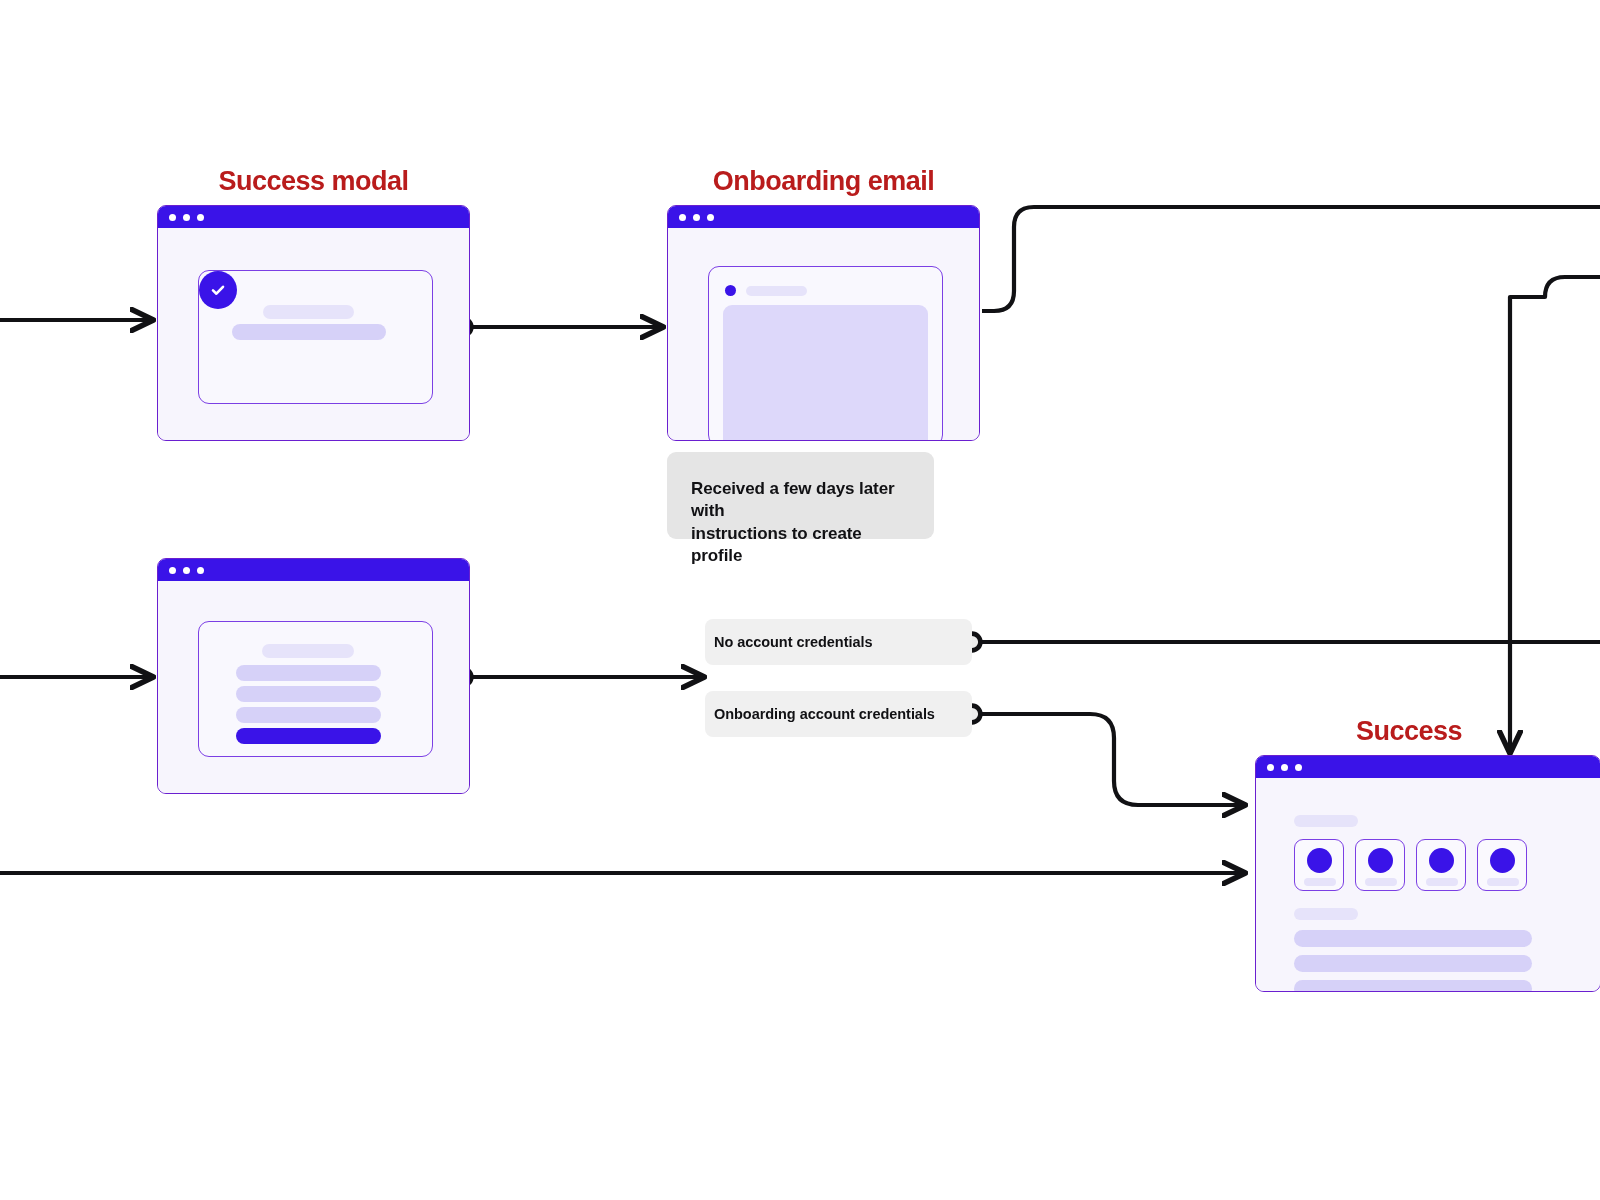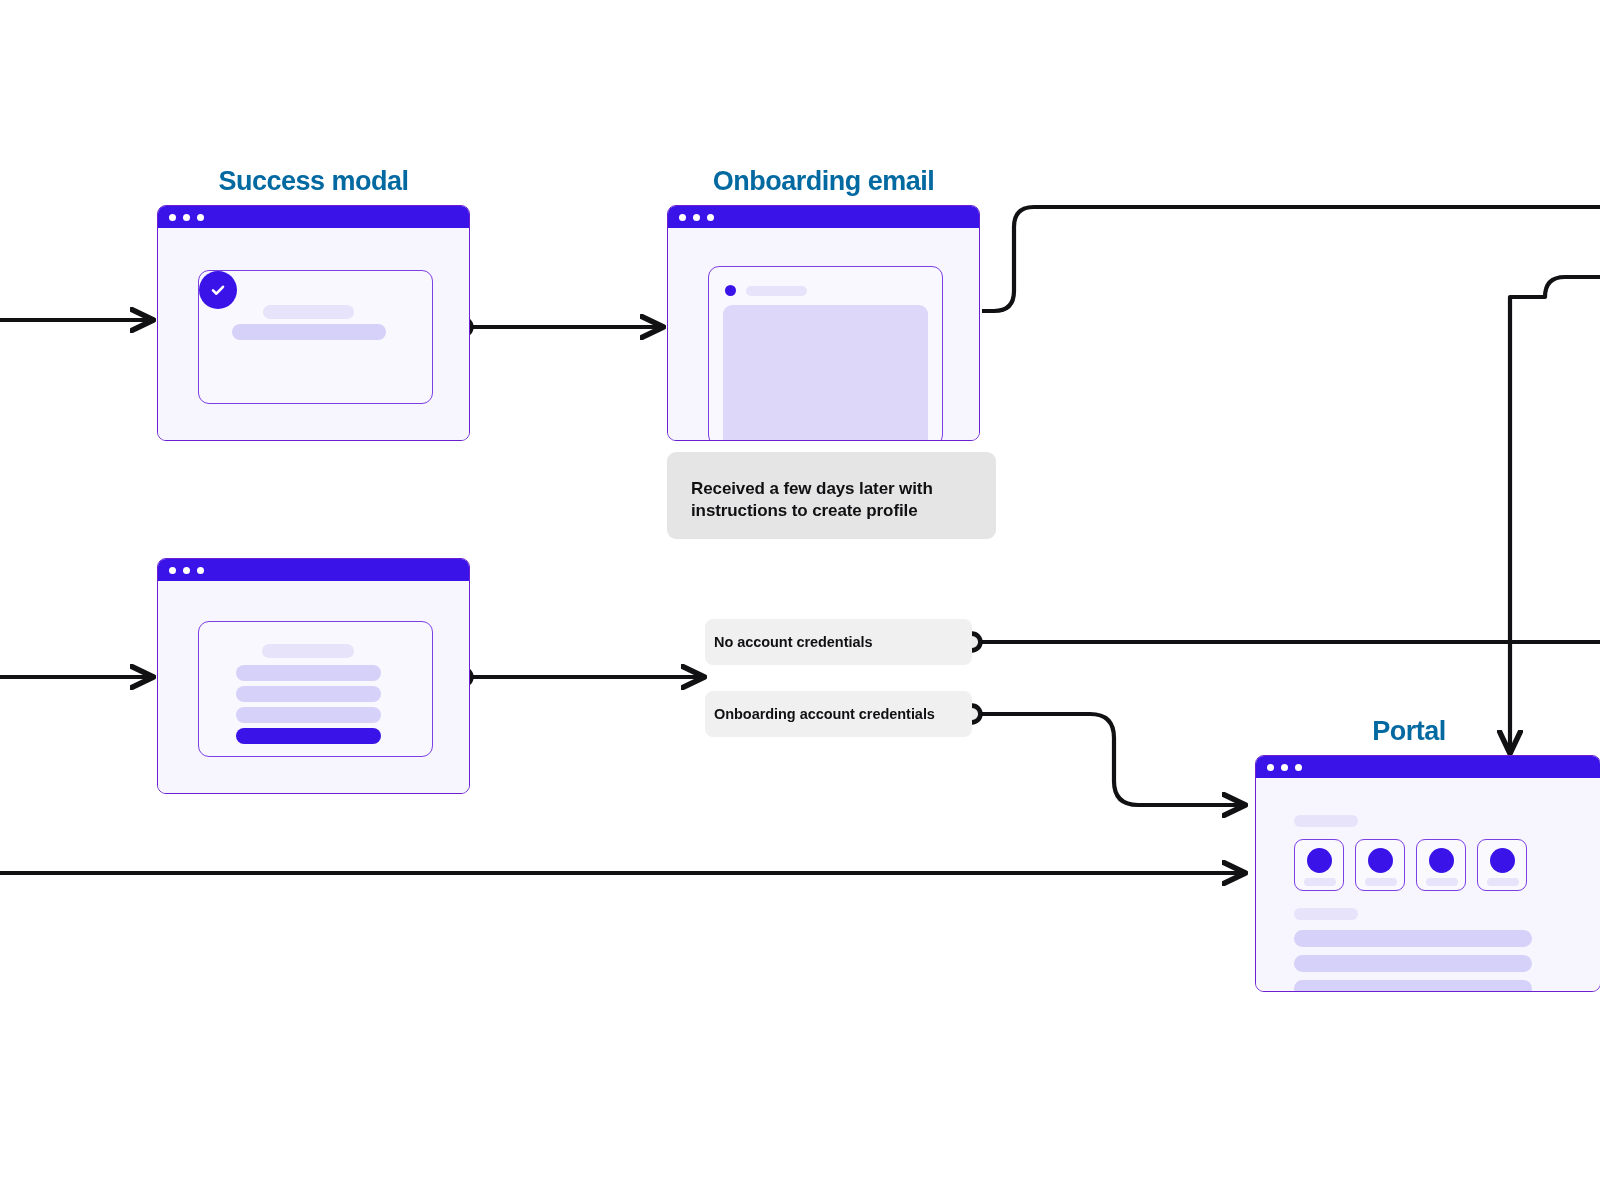--- a/index.html
+++ b/index.html
@@ -57,21 +57,21 @@
     position: relative;
     height: calc(100% - 22px);
     background: #f7f5fd;
   }
 
   
   .card-title {
     position: absolute;
     font-size: 27px;
     font-weight: 700;
-    color: #0369a1;
+    color: #b91c1c;
     letter-spacing: -0.5px;
     white-space: nowrap;
     text-align: center;
   }
 
   
   .panel {
     position: absolute;
     box-sizing: border-box;
     border: 1.2px solid #7b3fe4;
@@ -249,21 +249,21 @@
     </div>
     <div class="card-body">
       <div class="panel" style="left:40px; top:38px; width:235px; height:180px;">
         <div class="email-dot" style="left:16px; top:18px;"></div>
         <div class="bar bar-l" style="left:37px; top:19px; width:61px; height:10px;"></div>
         <div class="email-block" style="left:14px; top:38px; width:205px; height:145px;"></div>
       </div>
     </div>
   </div>
 
-  <div class="note" style="left:667px; top:452px; width:329px; height:87px;">
+  <div class="note" style="left:667px; top:452px; width:267px; height:87px;">
     <div>Received a few days later with</div>
     <div>instructions to create profile</div>
   </div>
 
 
   <div class="card" style="left:157px; top:558px; width:313px; height:236px;">
     <div class="titlebar">
       <span class="dot"></span>
       <span class="dot"></span>
       <span class="dot"></span>
@@ -280,21 +280,21 @@
   </div>
 
   <div class="chip" style="left:705px; top:619px; width:267px; height:46px;">
     <span>No account credentials</span>
   </div>
 
   <div class="chip" style="left:705px; top:691px; width:267px; height:46px;">
     <span>Onboarding account credentials</span>
   </div>
 
-  <div class="card-title" style="left:1255px; top:716px; width:308px;">Portal</div>
+  <div class="card-title" style="left:1255px; top:716px; width:308px;">Success</div>
 
   <div class="card" style="left:1255px; top:755px; width:346px; height:237px;">
     <div class="titlebar">
       <span class="dot"></span>
       <span class="dot"></span>
       <span class="dot"></span>
     </div>
     <div class="card-body">
 
       <div class="bar bar-l" style="left:38px; top:37px; width:64px; height:12px;"></div>

